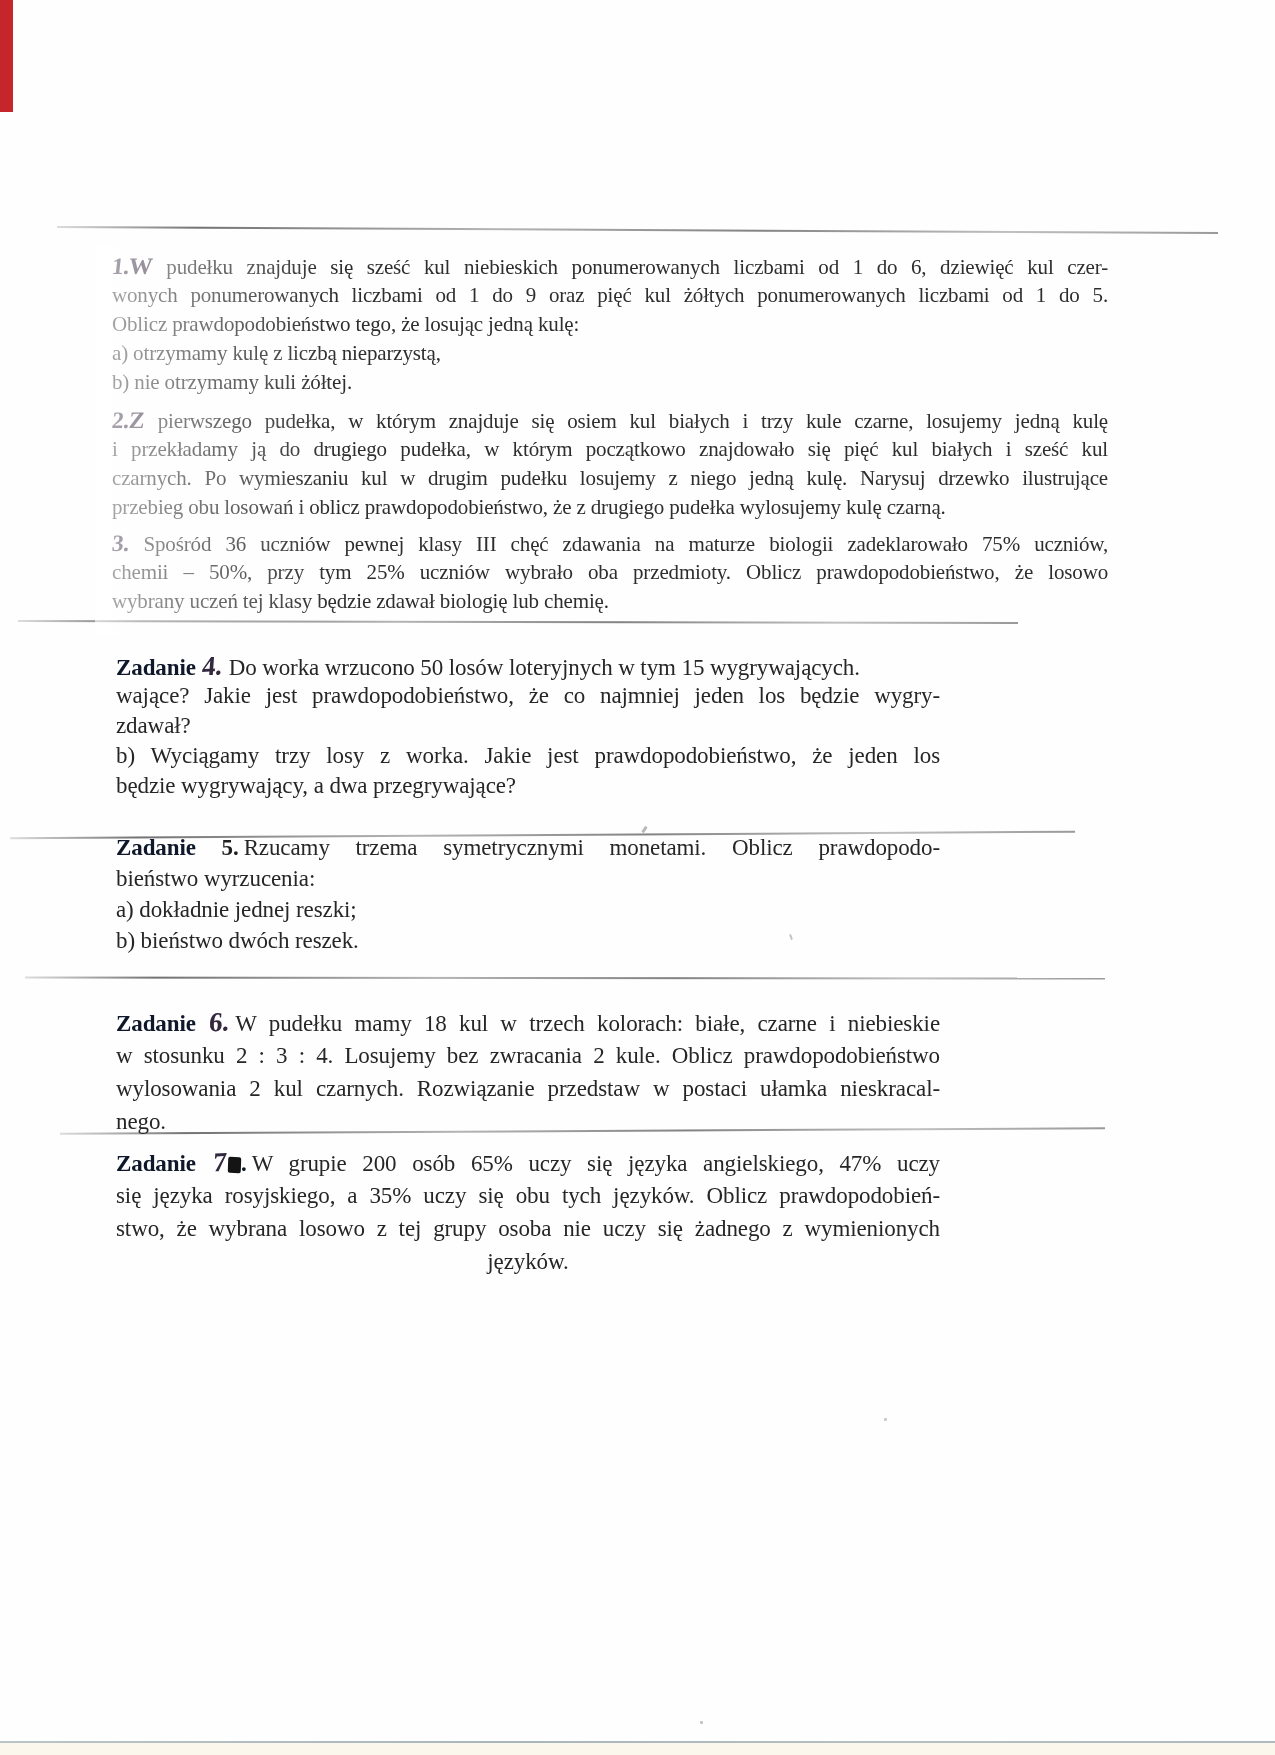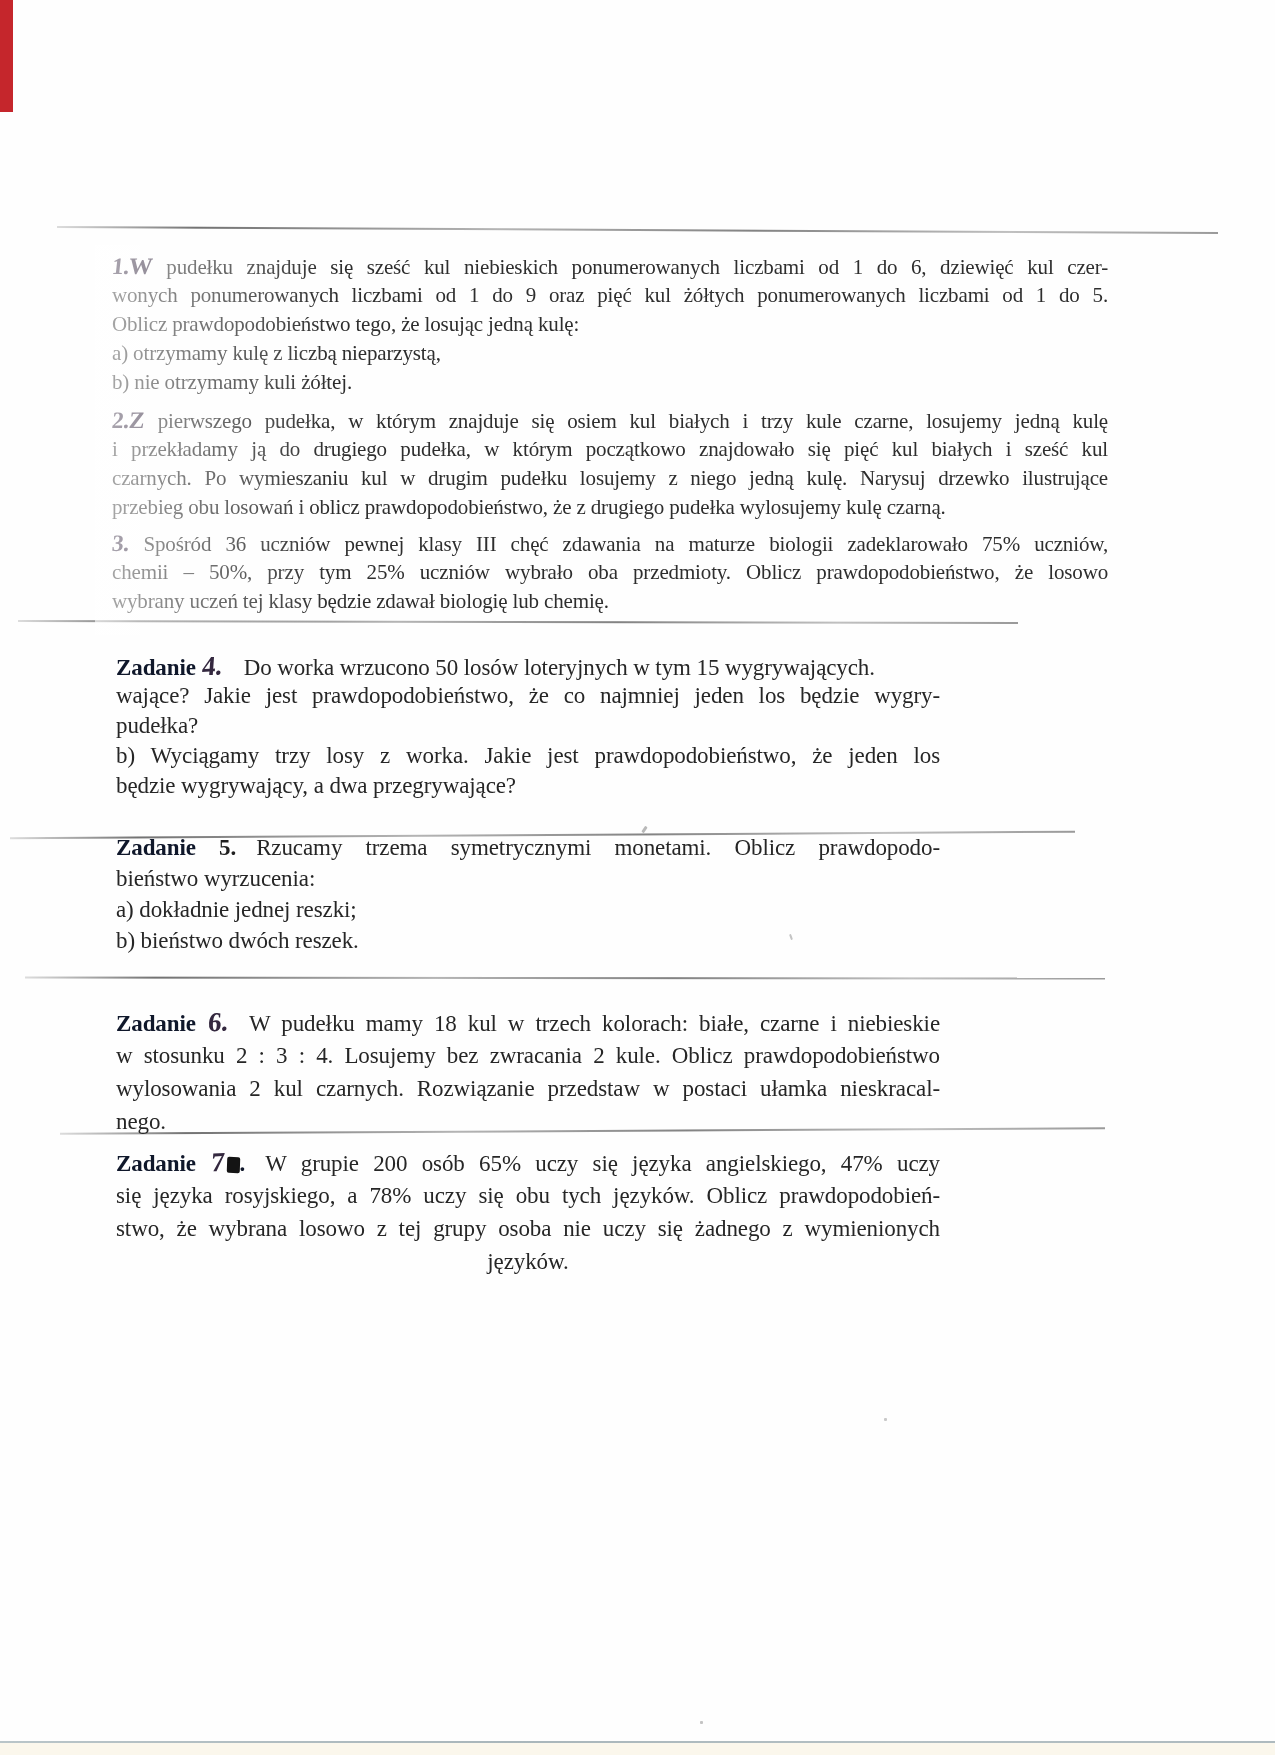--- a/index.html
+++ b/index.html
@@ -32,21 +32,21 @@
 
   .tline{white-space:normal;}
   .just{text-align:justify;text-align-last:justify;}
   .zlabel{font-weight:bold;color:#0f172a;}
   .znum{display:inline-block;}
   .znum.hand{font-weight:bold;color:#34283f;font-size:1.18em;
        transform:rotate(-3deg) skewX(-7deg);margin:0 1px;}
   .znum.print{font-weight:bold;color:#1f1f1f;}
   .hand{font-weight:bold;color:#34283f;font-size:1.12em;display:inline-block;
        transform:skewX(-6deg);}
-  .ztext{margin-left:20px;}
+  .ztext{margin-left:5px;}
   .blob{display:inline-block;width:13px;height:16px;background:#141414;border-radius:2px;
        vertical-align:-2px;transform:rotate(2deg);margin-left:1px;}
   .fade{position:absolute;left:95px;top:245px;width:235px;height:390px;pointer-events:none;
        background:linear-gradient(to right,rgba(255,255,255,.62),rgba(255,255,255,0));}
   .speck{position:absolute;background:#8a8a8a;border-radius:1px;}
   .speck-1{left:643px;top:826px;width:3px;height:7px;transform:rotate(35deg);opacity:.6;}
   .speck-2{left:790px;top:934px;width:2px;height:6px;transform:rotate(-20deg);opacity:.5;}
   .speck-3{left:884px;top:1418px;width:3px;height:3px;opacity:.45;}
   .speck-4{left:700px;top:1721px;width:3px;height:3px;opacity:.5;}
 </style>
@@ -78,39 +78,39 @@
   </div>
 <div class="problems" id="problem-3">
     <div class="tline just"><span class="hand">3.</span><span> Spośród 36 uczniów pewnej klasy III chęć zdawania na maturze biologii zadeklarowało 75% uczniów,</span></div>
     <div class="tline just"><span>chemii – 50%, przy tym 25% uczniów wybrało oba przedmioty. Oblicz prawdopodobieństwo, że losowo</span></div>
     <div class="tline"><span>wybrany uczeń tej klasy będzie zdawał biologię lub chemię.</span></div>
   </div>
 
 <div class="zadanie" id="zadanie-4">
     <div class="tline"><span class="zlabel">Zadanie</span> <span class="znum hand">4.</span><span class="ztext">Do worka wrzucono 50 losów loteryjnych w tym 15 wygrywających.</span></div>
     <div class="tline just"><span>wające? Jakie jest prawdopodobieństwo, że co najmniej jeden los będzie wygry-</span></div>
-    <div class="tline"><span>pudełka?</span></div>
+    <div class="tline"><span>zdawał?</span></div>
     <div class="tline just"><span>b) Wyciągamy trzy losy z worka. Jakie jest prawdopodobieństwo, że jeden los</span></div>
     <div class="tline"><span>będzie wygrywający, a dwa przegrywające?</span></div>
   </div>
 <div class="zadanie" id="zadanie-5">
     <div class="tline just"><span class="zlabel">Zadanie</span> <span class="znum print">5.</span><span class="ztext">Rzucamy trzema symetrycznymi monetami. Oblicz prawdopodo-</span></div>
     <div class="tline"><span>bieństwo wyrzucenia:</span></div>
     <div class="tline"><span>a) dokładnie jednej reszki;</span></div>
     <div class="tline"><span>b) bieństwo dwóch reszek.</span></div>
   </div>
 <div class="zadanie" id="zadanie-6">
     <div class="tline just"><span class="zlabel">Zadanie</span> <span class="znum hand">6.</span><span class="ztext">W pudełku mamy 18 kul w trzech kolorach: białe, czarne i niebieskie</span></div>
     <div class="tline just"><span>w stosunku 2 : 3 : 4. Losujemy bez zwracania 2 kule. Oblicz prawdopodobieństwo</span></div>
     <div class="tline just"><span>wylosowania 2 kul czarnych. Rozwiązanie przedstaw w postaci ułamka nieskracal-</span></div>
     <div class="tline"><span>nego.</span></div>
   </div>
 <div class="zadanie" id="zadanie-7">
     <div class="tline just"><span class="zlabel">Zadanie</span> <span class="znum hand">7</span><span class="blob"></span><span class="zlabel">.</span><span class="ztext">W grupie 200 osób 65% uczy się języka angielskiego, 47% uczy</span></div>
-    <div class="tline just"><span>się języka rosyjskiego, a 78% uczy się obu tych języków. Oblicz prawdopodobień-</span></div>
+    <div class="tline just"><span>się języka rosyjskiego, a 35% uczy się obu tych języków. Oblicz prawdopodobień-</span></div>
     <div class="tline just"><span>stwo, że wybrana losowo z tej grupy osoba nie uczy się żadnego z wymienionych</span></div>
     <div class="tline"><span>języków.</span></div>
   </div>
 
 <div class="fade"></div>
 <div class="speck speck-1"></div>
 <div class="speck speck-2"></div>
 <div class="speck speck-3"></div>
 <div class="speck speck-4"></div>
 

